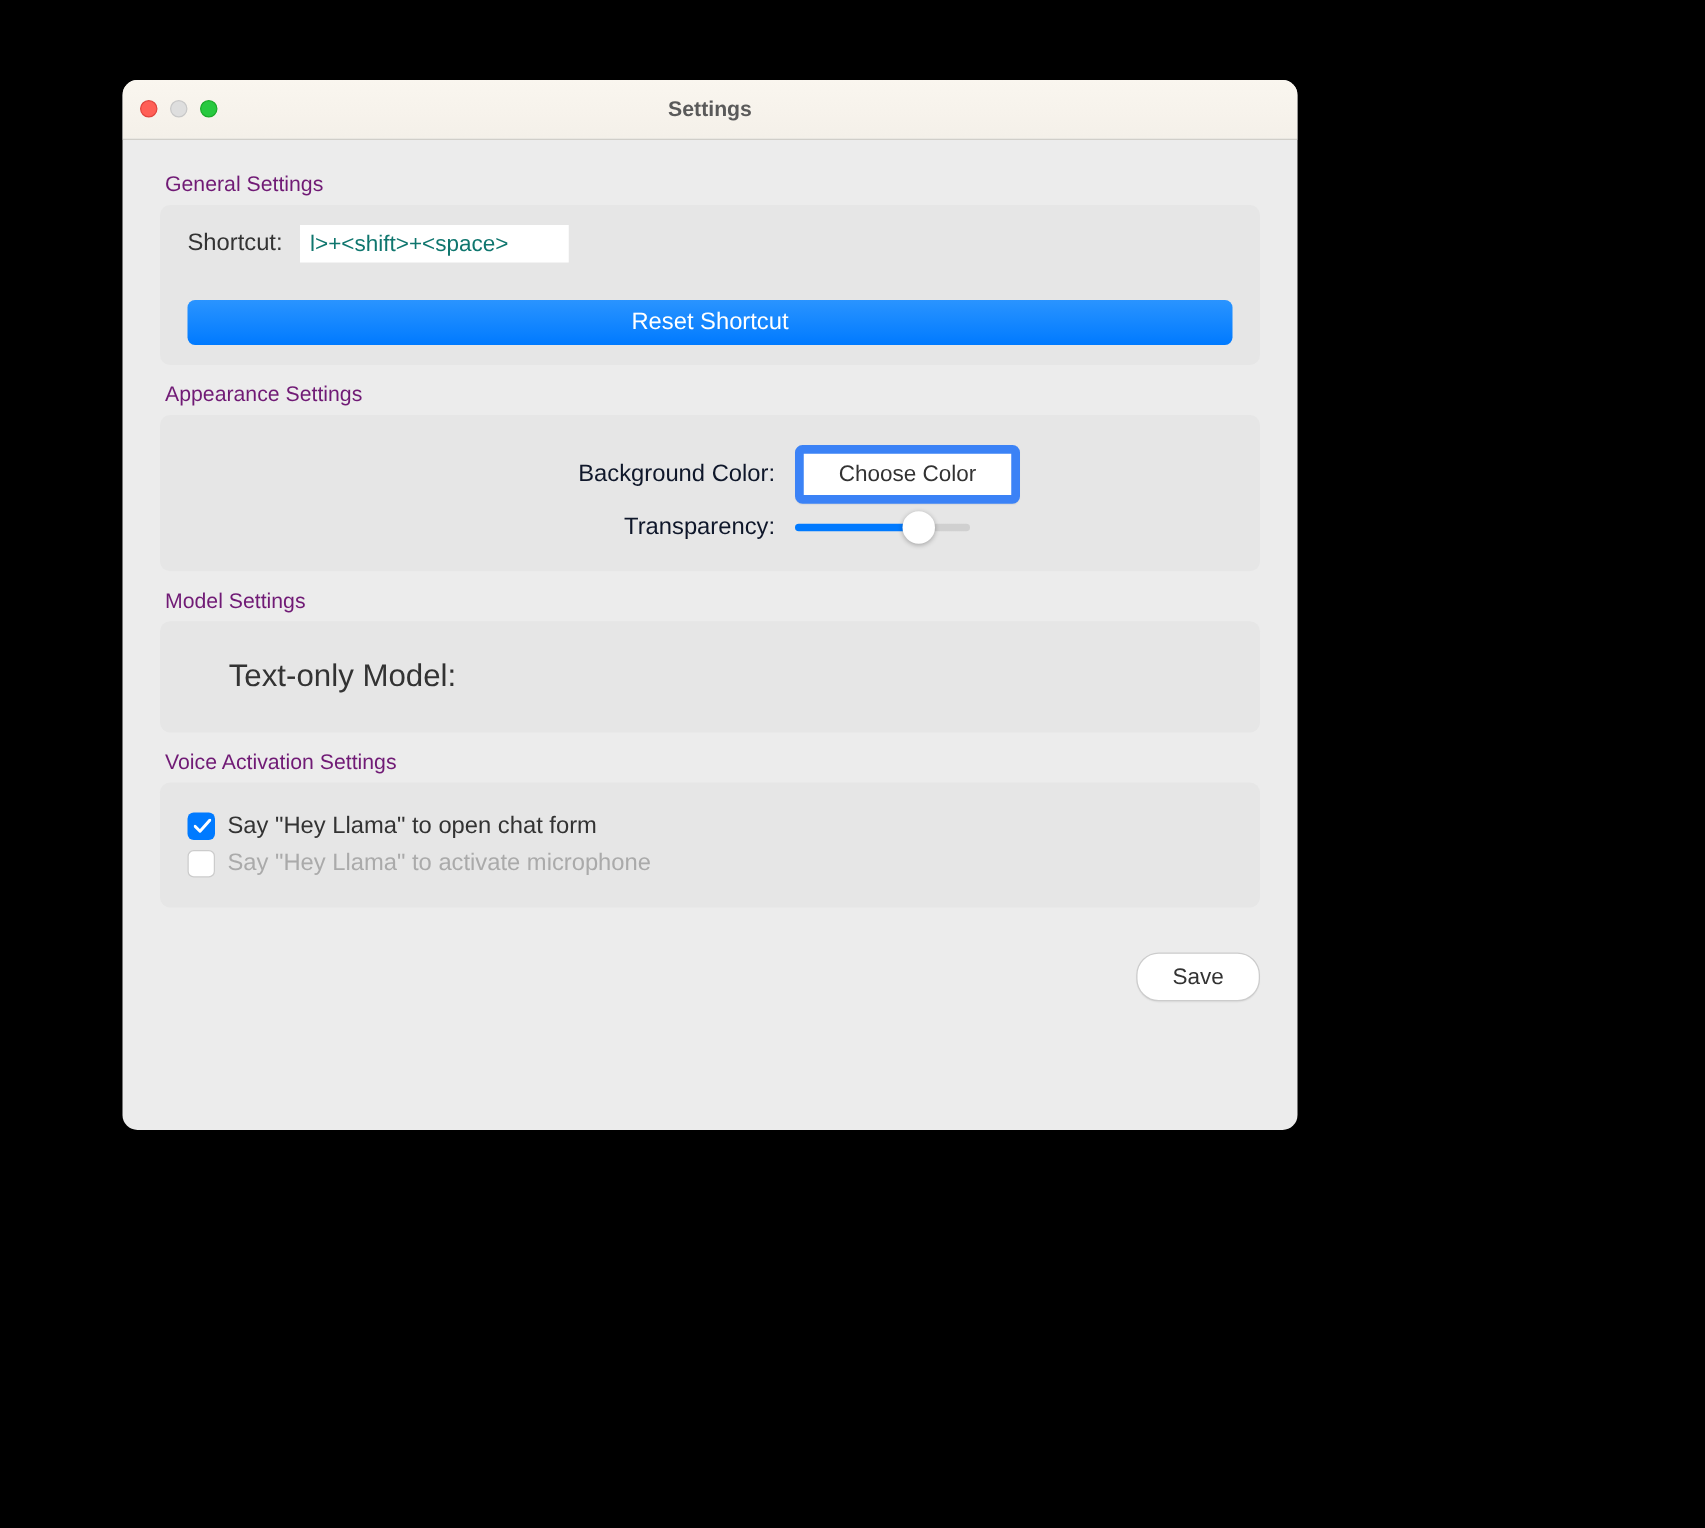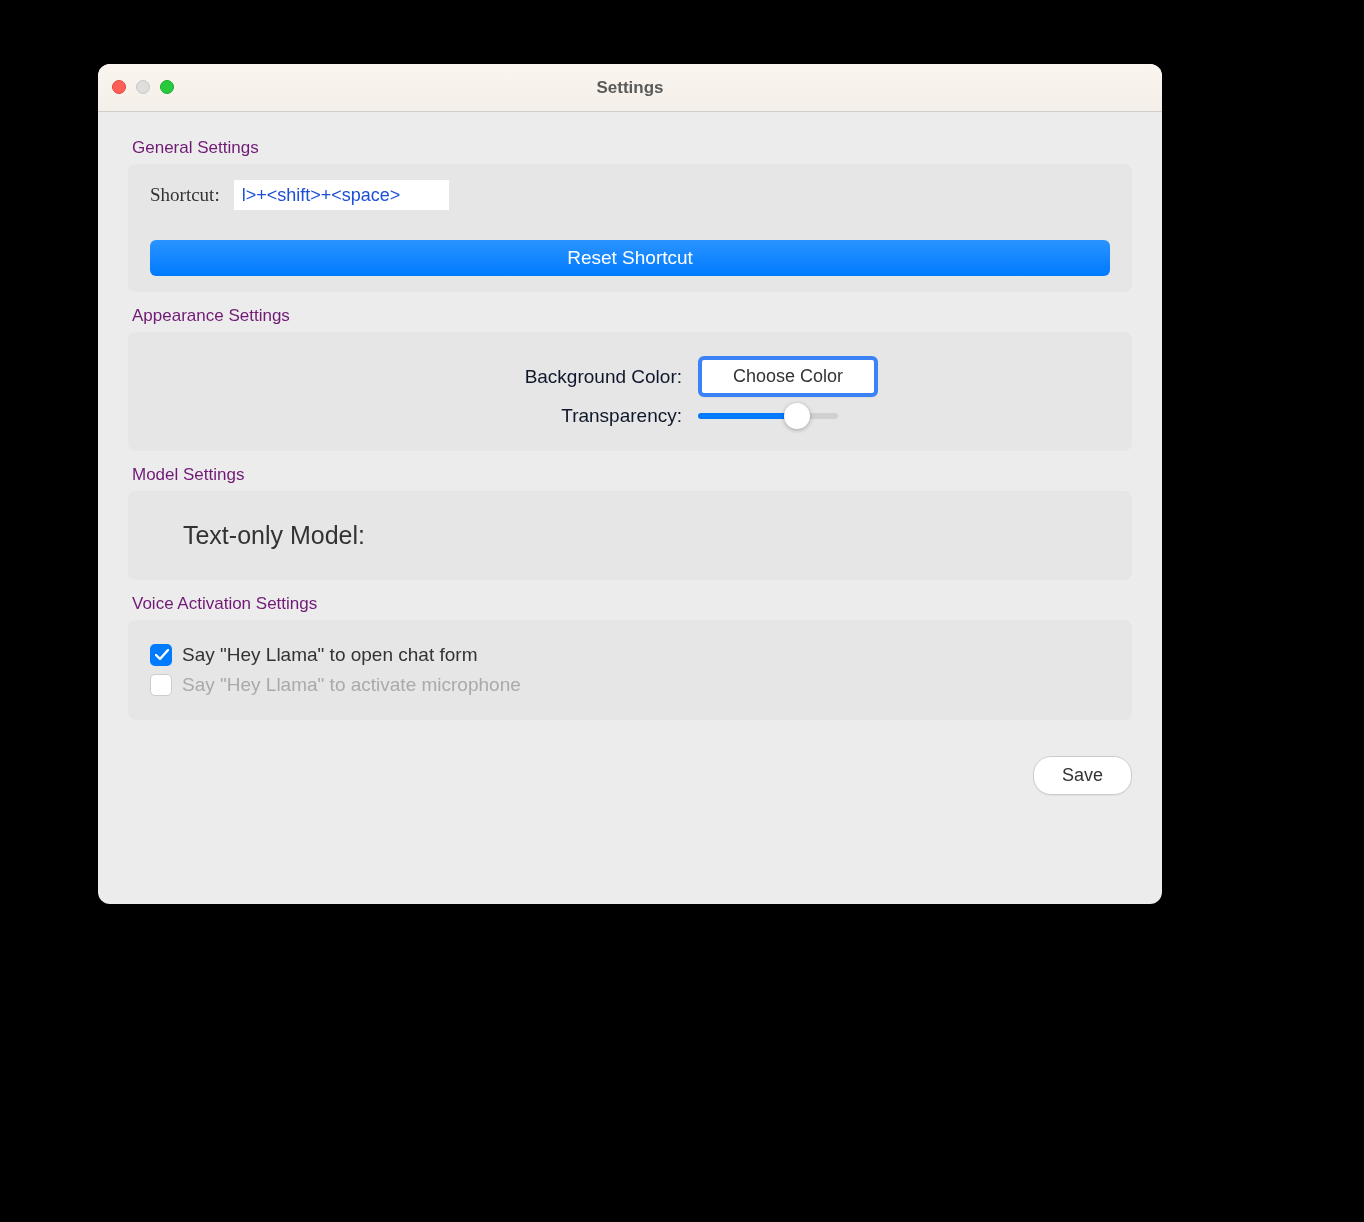--- a/index.html
+++ b/index.html
@@ -11,21 +11,21 @@
       background: #000;
       font-family: -apple-system, BlinkMacSystemFont, "Helvetica Neue", Arial, sans-serif;
       width: 1364px;
       height: 1222px;
       position: relative;
     }
     .window {
       position: absolute;
       left: 98px;
       top: 64px;
-      width: 1064px;
+      width: 940px;
       height: 840px;
       background: #ececec;
       border-radius: 12px;
       box-shadow: 0 20px 60px rgba(0,0,0,0.5);
       overflow: hidden;
     }
     .titlebar {
       height: 48px;
       background: linear-gradient(#faf6ef, #f4f0e9);
       display: flex;
@@ -71,29 +71,28 @@
       margin-bottom: 14px;
     }
     .row {
       display: flex;
       align-items: center;
       gap: 14px;
     }
     .shortcut-label {
       font-size: 19px;
       color: #333;
-      font-family: Liberation Serif, serif;
     }
     .shortcut-input {
       background: #fff;
       border: none;
       height: 30px;
       padding: 0 8px;
       font-size: 18px;
-      color: #1d4ed8;
+      color: #0f766e;
       width: 215px;
       font-family: inherit;
     }
     .reset-btn {
       width: 100%;
       margin-top: 30px;
       height: 36px;
       background: linear-gradient(#2a94ff, #007aff);
       border: none;
       border-radius: 6px;
@@ -110,21 +109,21 @@
       margin: 8px 0;
     }
     .appearance-label {
       font-size: 19px;
       color: #0f172a;
       text-align: right;
       width: 300px;
     }
     .choose-btn {
       background: #fff;
-      border: 4px solid #3b82f6;
+      border: 7px solid #3b82f6;
       border-radius: 6px;
       padding: 6px 22px;
       font-size: 18px;
       color: #333;
       cursor: pointer;
       box-shadow: 0 1px 1px rgba(0,0,0,0.05);
       width: 180px;
     }
     .slider-wrap {
       width: 180px;

